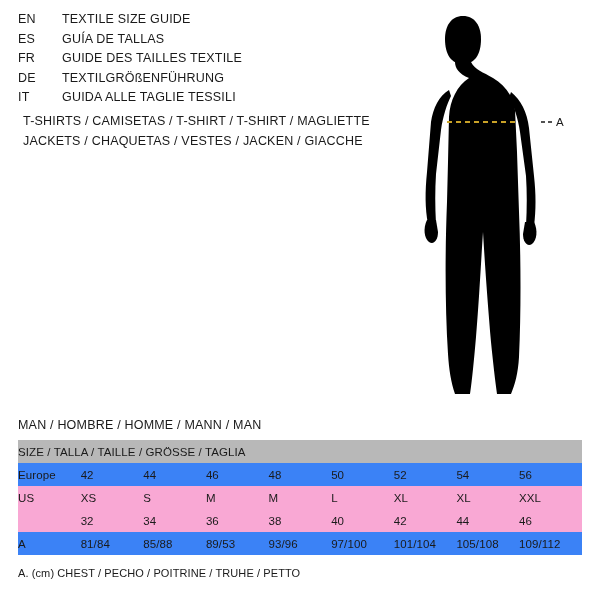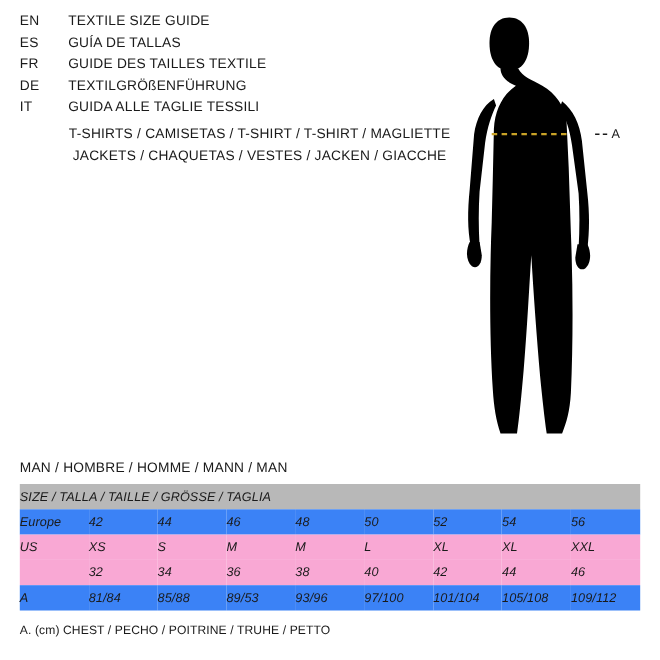--- a/index.html
+++ b/index.html
@@ -43,23 +43,22 @@
   }
   .lang-text {
     color: #1a1a1a;
     white-space: nowrap;
   }
 
   
   .cat-block {
     position: absolute;
     top: 111px;
-    left: 36px;
+    left: 23px;
     width: 400px;
-    text-align: center;
   }
   .cat-line {
     font-size: 12.5px;
     line-height: 20px;
     letter-spacing: 0.2px;
     white-space: nowrap;
     color: #1a1a1a;
   }
 
   
@@ -100,21 +99,20 @@
     border-collapse: collapse;
     width: 564px;
     table-layout: fixed;
     font-size: 11.5px;
   }
   table.size-table td {
     padding: 3px 12px 3px 0;
     height: 17px;
     vertical-align: middle;
     letter-spacing: 0.1px;
-    font-style: italic;
   }
   tr.header-row td {
     background: #b8b8b8;
     color: #1a1a1a;
   }
   tr.band td {
     background: #f9a8d4;
   }
   tr.plain td {
     background: #3b82f6;

